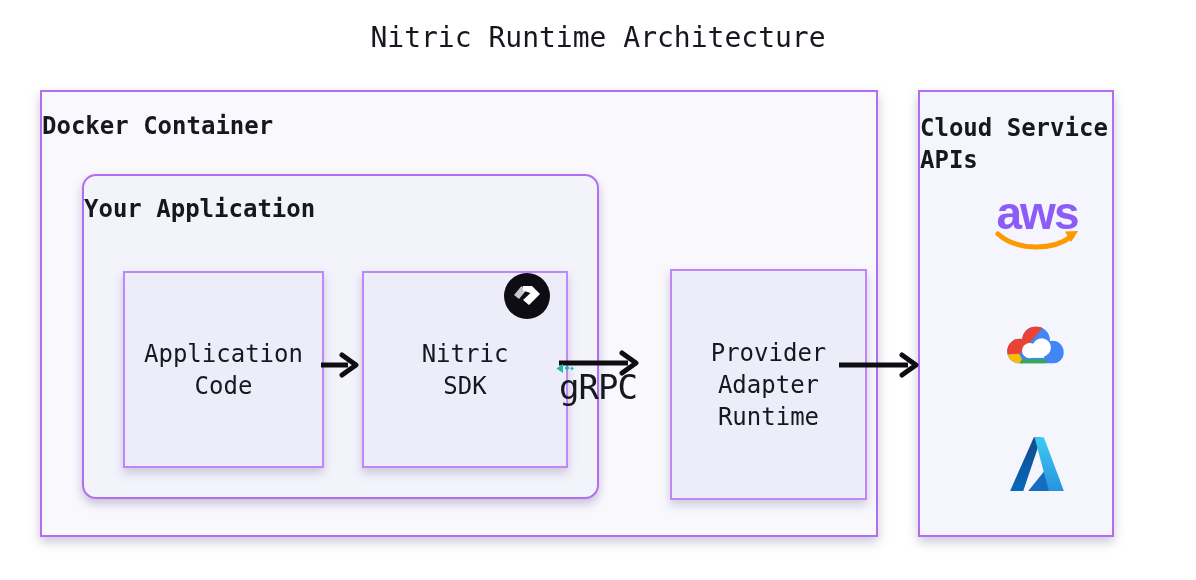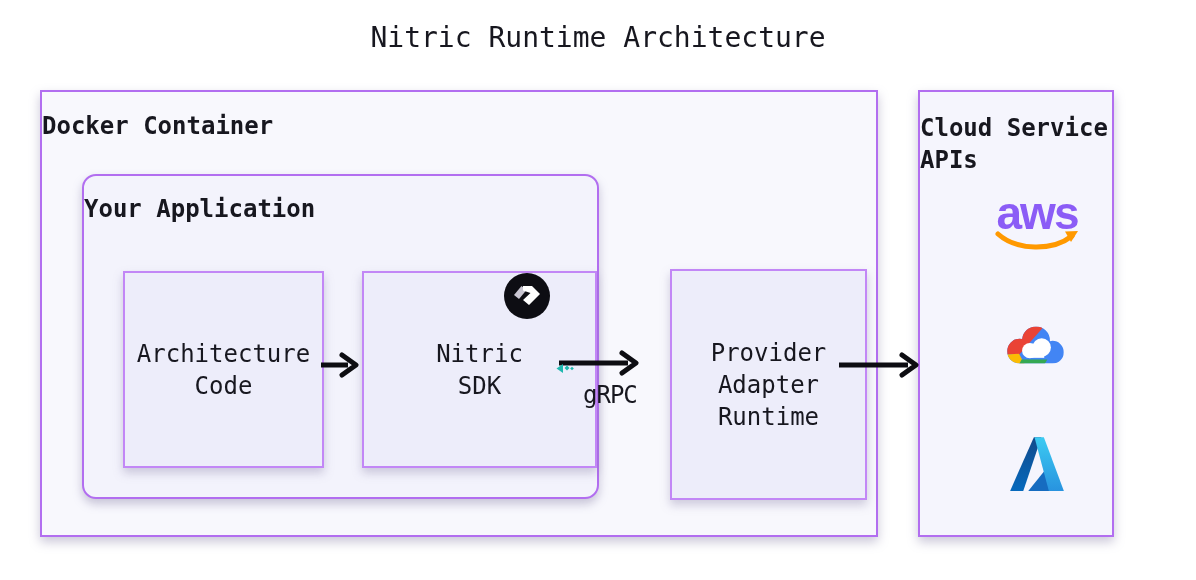--- a/index.html
+++ b/index.html
@@ -42,41 +42,40 @@
   .your-app > .box-label { top: 17px; }
   .leaf {
     border: 2px solid #c287f6;
     background: #ededfa;
     display: flex;
     align-items: center;
     justify-content: center;
     box-shadow: 0 5px 9px rgba(125,118,160,0.35);
   }
   .app-code { left: 39px; top: 95px; width: 201px; height: 197px; }
-  .nitric-sdk { left: 278px; top: 95px; width: 235px; height: 197px; }
+  .nitric-sdk { left: 278px; top: 95px; width: 206px; height: 197px; }
   .provider { left: 628px; top: 177px; width: 197px; height: 231px; }
   .leaf .leaf-label { text-align: center; font-size: 24px; font-weight: 500; line-height: 32px; }
   .leaf .leaf-label span { display: block; }
   .cloud { left: 918px; top: 90px; width: 196px; height: 447px; background: #f5f5fd; }
   .cloud > .box-label { top: 20px; }
   .arrow { position: absolute; }
   .arrow-1 { left: 320px; top: 352px; }
   .arrow-2 { left: 558px; top: 350px; }
   .arrow-3 { left: 838px; top: 352px; }
   .grpc {
     position: absolute;
     left: 554px; top: 360px;
     width: 84px; height: 40px;
   }
   .grpc .grpc-mark { position: absolute; left: 2px; top: 3px; }
   .grpc .grpc-text {
-    position: absolute; left: 5px; top: 21px;
-    font-size: 24px; letter-spacing: -1px; font-weight: 500;
+    position: absolute; left: 5px; top: 7px;
+    font-size: 34px; letter-spacing: -1px; font-weight: 500;
     color: #17171f;
-    margin-left: 24px;
   }
   .nitric-logo { position: absolute; left: 503px; top: 272px; width: 48px; height: 48px; }
   .logo-stack-item { position: absolute; }
   .aws-logo { left: 992px; top: 194px; width: 90px; }
   .aws-text {
     font-family: "Liberation Sans", sans-serif;
     font-weight: 700;
     font-size: 46px;
     line-height: 0.84;
     letter-spacing: -2px;
@@ -95,21 +94,21 @@
   <div class="title">Nitric Runtime Architecture</div>
 
   <div class="box docker">
     <div class="box-label">Docker Container</div>
 
     <div class="box your-app">
       <div class="box-label">Your Application</div>
 
       <div class="box leaf app-code">
         <div class="leaf-label">
-          <span>Architecture</span>
+          <span>Application</span>
           <span>Code</span>
         </div>
       </div>
 
       <div class="box leaf nitric-sdk">
         <div class="leaf-label">
           <span>Nitric</span>
           <span>SDK</span>
         </div>
       </div>

